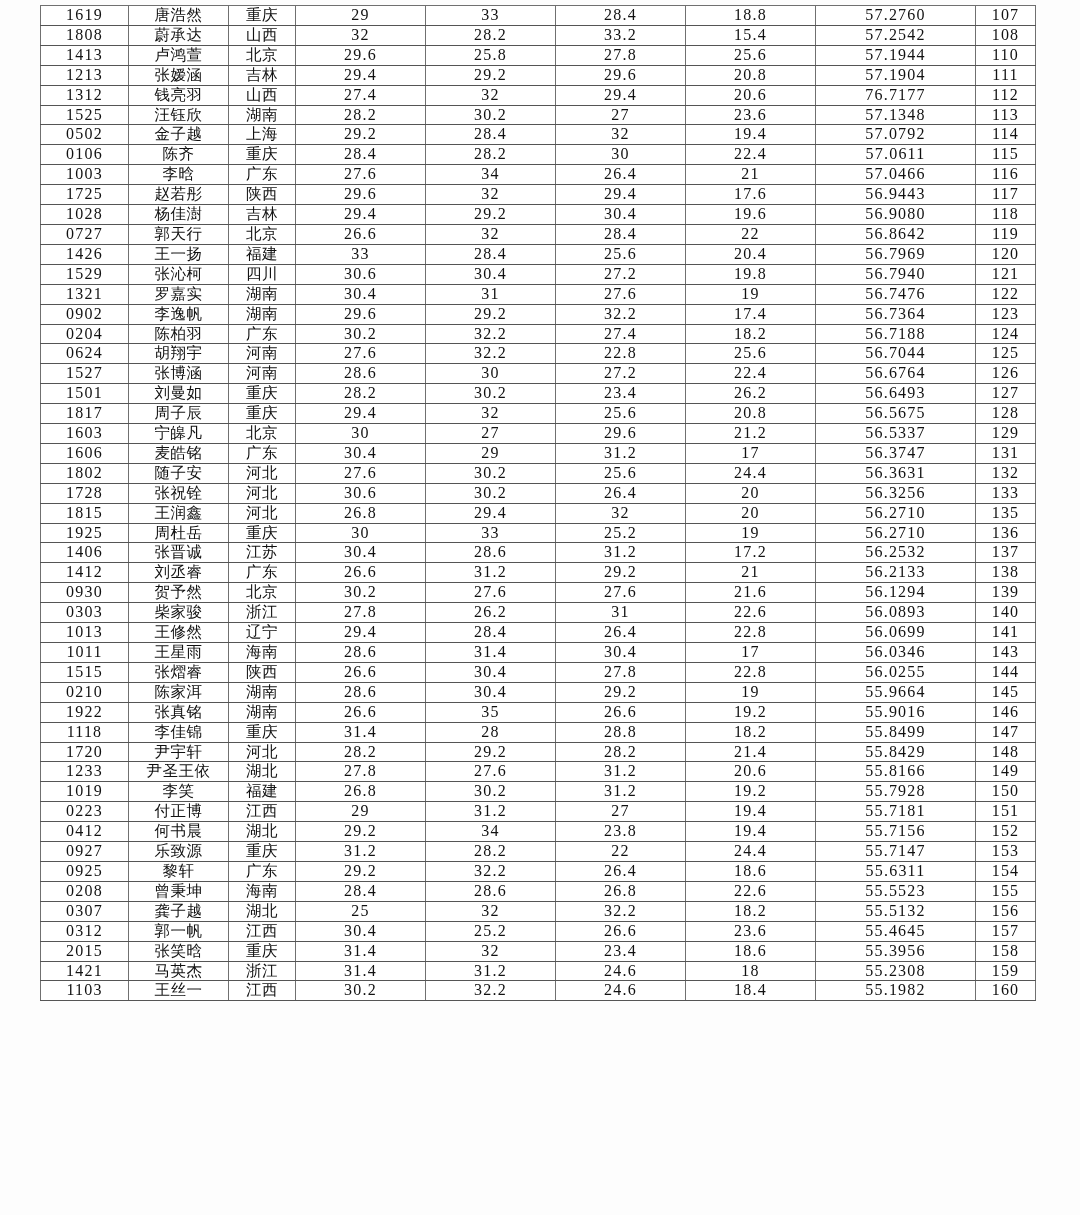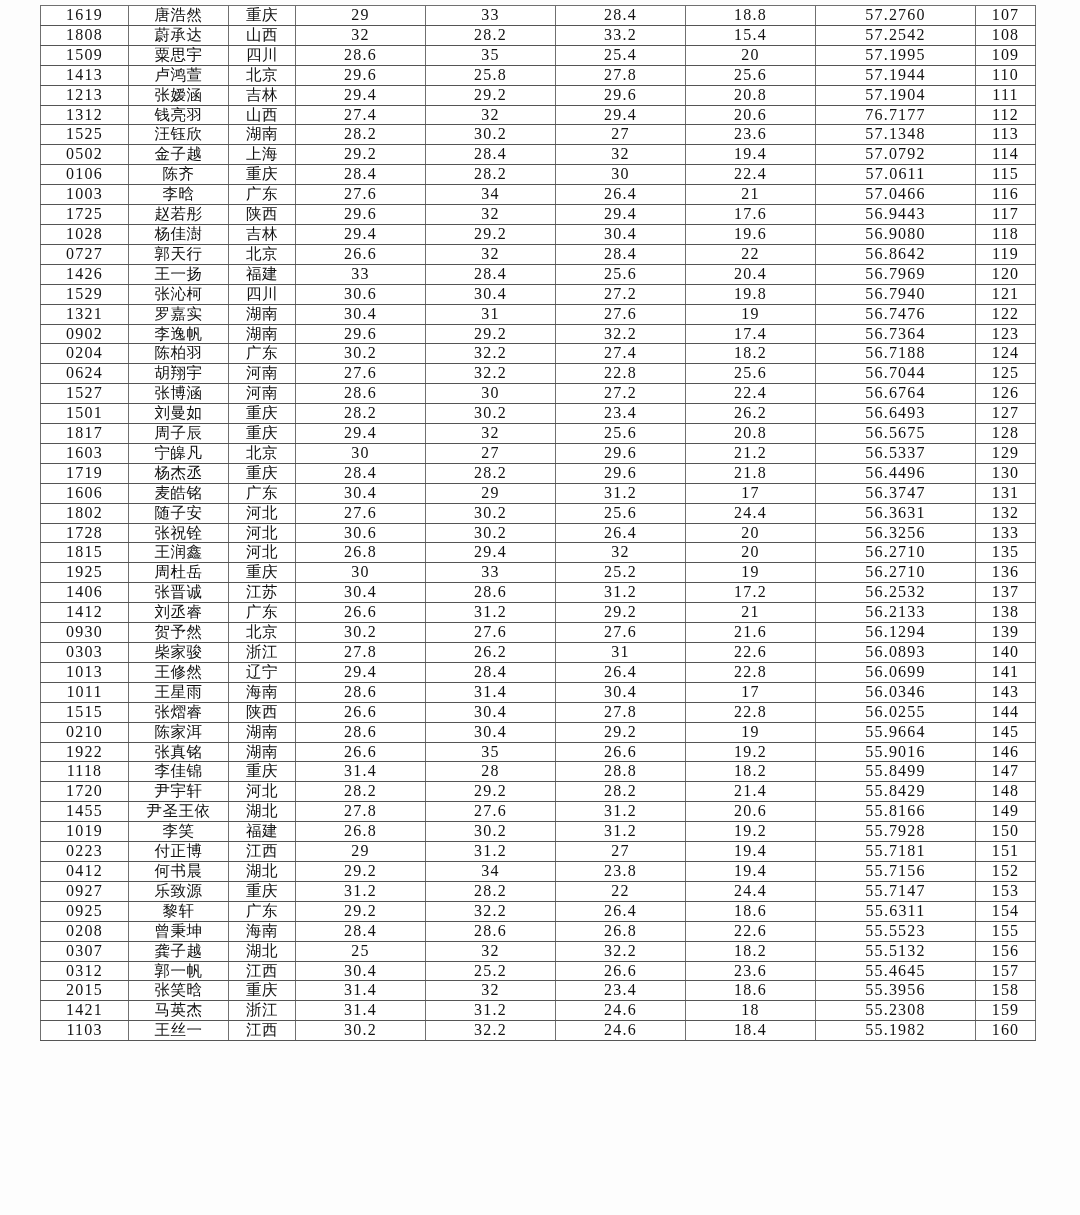--- a/index.html
+++ b/index.html
@@ -96,31 +96,20 @@
           <td class="cn">蔚承达</td>
           <td class="cn">山西</td>
           <td class="num">32</td>
           <td class="num">28.2</td>
           <td class="num">33.2</td>
           <td class="num">15.4</td>
           <td class="num">57.2542</td>
           <td class="num">108</td>
         </tr>
         <tr>
-          <td class="num">1509</td>
-          <td class="cn">粟思宇</td>
-          <td class="cn">四川</td>
-          <td class="num">28.6</td>
-          <td class="num">35</td>
-          <td class="num">25.4</td>
-          <td class="num">20</td>
-          <td class="num">57.1995</td>
-          <td class="num">109</td>
-        </tr>
-        <tr>
           <td class="num">1413</td>
           <td class="cn">卢鸿萱</td>
           <td class="cn">北京</td>
           <td class="num">29.6</td>
           <td class="num">25.8</td>
           <td class="num">27.8</td>
           <td class="num">25.6</td>
           <td class="num">57.1944</td>
           <td class="num">110</td>
         </tr>
@@ -327,31 +316,20 @@
           <td class="cn">宁皞凡</td>
           <td class="cn">北京</td>
           <td class="num">30</td>
           <td class="num">27</td>
           <td class="num">29.6</td>
           <td class="num">21.2</td>
           <td class="num">56.5337</td>
           <td class="num">129</td>
         </tr>
         <tr>
-          <td class="num">1719</td>
-          <td class="cn">杨杰丞</td>
-          <td class="cn">重庆</td>
-          <td class="num">28.4</td>
-          <td class="num">28.2</td>
-          <td class="num">29.6</td>
-          <td class="num">21.8</td>
-          <td class="num">56.4496</td>
-          <td class="num">130</td>
-        </tr>
-        <tr>
           <td class="num">1606</td>
           <td class="cn">麦皓铭</td>
           <td class="cn">广东</td>
           <td class="num">30.4</td>
           <td class="num">29</td>
           <td class="num">31.2</td>
           <td class="num">17</td>
           <td class="num">56.3747</td>
           <td class="num">131</td>
         </tr>
@@ -514,21 +492,21 @@
           <td class="cn">尹宇轩</td>
           <td class="cn">河北</td>
           <td class="num">28.2</td>
           <td class="num">29.2</td>
           <td class="num">28.2</td>
           <td class="num">21.4</td>
           <td class="num">55.8429</td>
           <td class="num">148</td>
         </tr>
         <tr>
-          <td class="num">1455</td>
+          <td class="num">1233</td>
           <td class="cn">尹圣王依</td>
           <td class="cn">湖北</td>
           <td class="num">27.8</td>
           <td class="num">27.6</td>
           <td class="num">31.2</td>
           <td class="num">20.6</td>
           <td class="num">55.8166</td>
           <td class="num">149</td>
         </tr>
         <tr>

